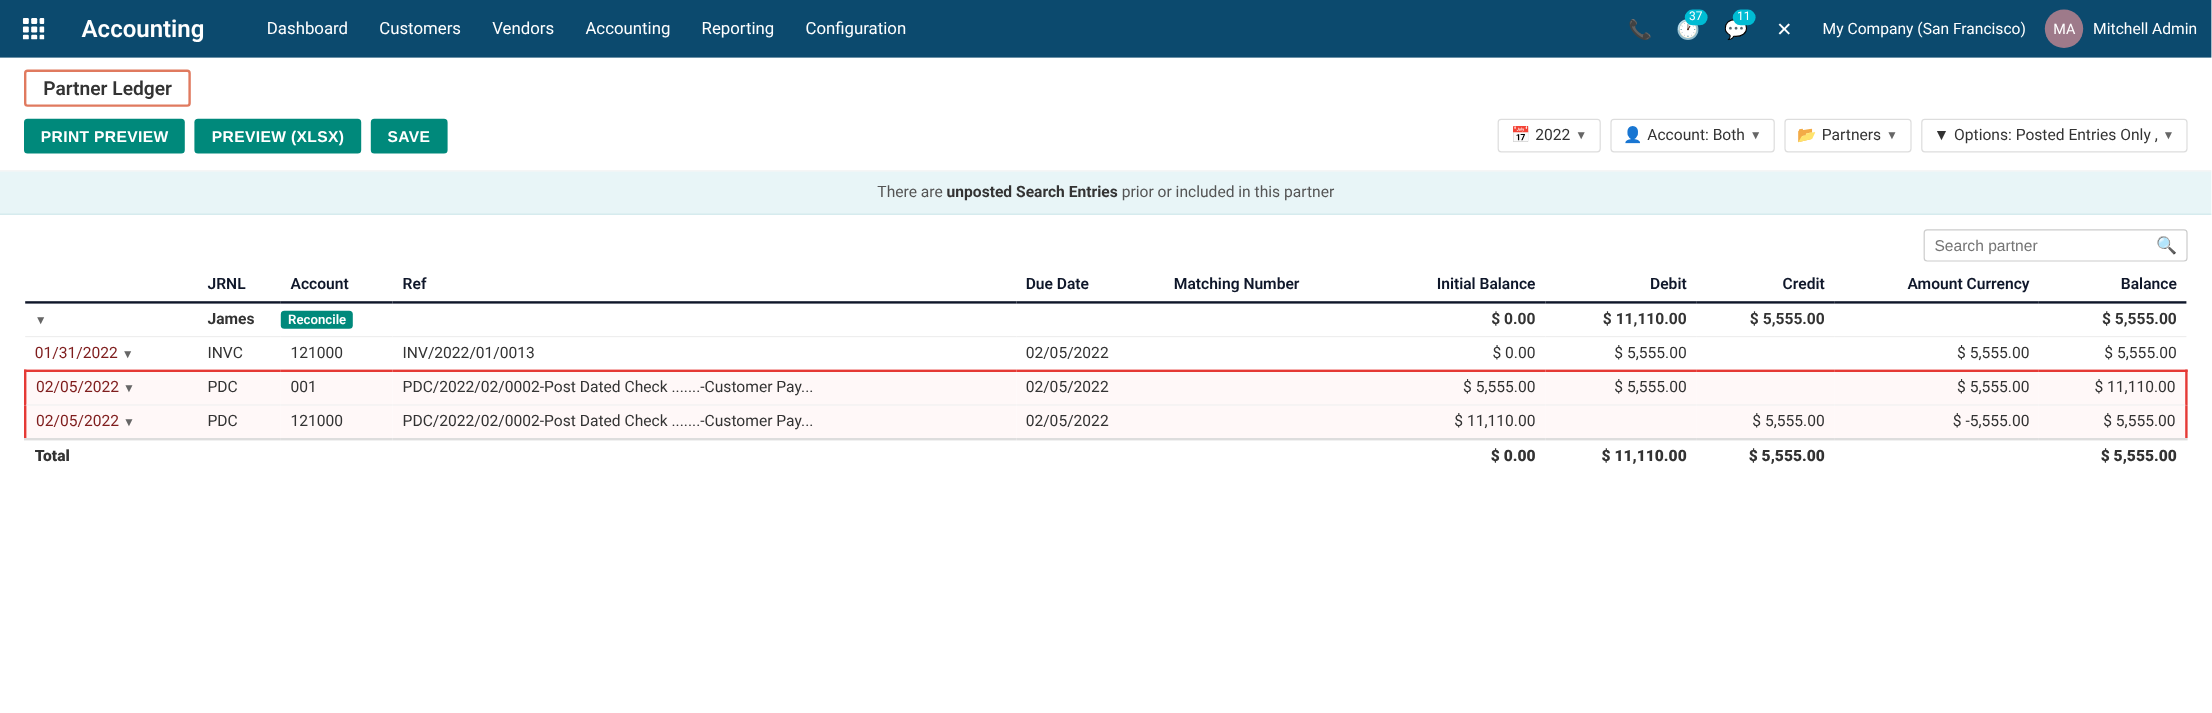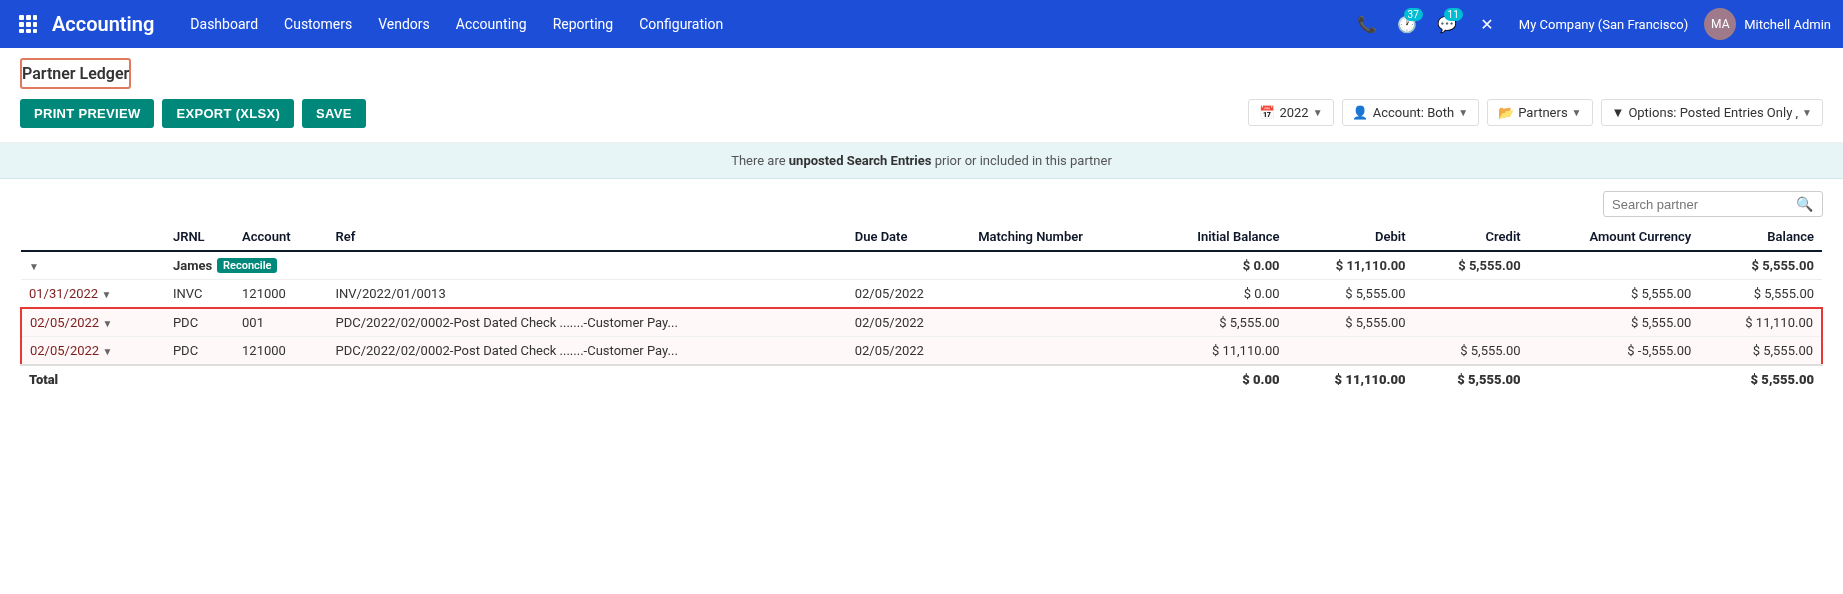--- a/index.html
+++ b/index.html
@@ -1,26 +1,26 @@
 <!DOCTYPE html>
 <html><head>
   <meta charset="utf-8">
   <style>
     * { box-sizing: border-box; margin: 0; padding: 0; }
     body { font-family: -apple-system, BlinkMacSystemFont, 'Segoe UI', Roboto, sans-serif; font-size: 13px; background: #fff; }
 
     
     .top-nav {
-      background: #1d4ed8;
+      background: #0c4a6e;
       color: #fff;
       display: flex;
       align-items: center;
       padding: 0 12px;
       height: 48px;
-      gap: 4px;
+      gap: 20px;
     }
     .nav-grid-icon {
       width: 32px; height: 32px;
       display: flex; align-items: center; justify-content: center;
       cursor: pointer; margin-right: 4px;
     }
     .nav-app-name {
       font-size: 20px; font-weight: 600;
       margin-right: 20px;
       color: #fff;
@@ -60,21 +60,21 @@
 
     
     .page-header {
       padding: 10px 20px 6px 20px;
       border-bottom: 1px solid #eee;
     }
     .page-title-box {
       display: inline-block;
       border: 2px solid #e07a5f;
       border-radius: 3px;
-      padding: 4px 0;
+      padding: 4px 14px;
       font-size: 16px;
       font-weight: 600;
       color: #333;
       margin-bottom: 10px;
     }
     .toolbar {
       display: flex; align-items: center; gap: 8px;
       padding-bottom: 8px;
     }
     .btn-teal {
@@ -162,21 +162,21 @@
       vertical-align: middle;
     }
     tbody td.num { text-align: right; }
 
     .group-row td {
       font-weight: 700;
       background: #fff;
       border-bottom: 1px solid #eee;
     }
     .group-label {
-      display: flex; align-items: center; gap: 5px;
+      display: flex; align-items: center; gap: 22px;
     }
     .reconcile-badge {
       background: #00897B;
       color: #fff;
       border-radius: 3px;
       padding: 1px 6px;
       font-size: 11px;
       font-weight: 600;
     }
     .chevron-down { font-size: 10px; color: #666; }
@@ -246,21 +246,21 @@
     <div class="nav-avatar">MA</div>
     <span style="color:#fff; font-size:13px;">Mitchell Admin</span>
   </div>
 </nav>
 
 <div class="page-header">
   <div class="page-title-box">Partner Ledger</div>
   <div class="toolbar-row">
     <div class="toolbar">
       <button class="btn-teal">PRINT PREVIEW</button>
-      <button class="btn-teal">EXPORT (XLSX)</button>
+      <button class="btn-teal">PREVIEW (XLSX)</button>
       <button class="btn-teal">SAVE</button>
     </div>
     <div class="filters-bar">
       <div class="filter-btn">
         <span>📅</span>
         <span>2022</span>
         <span class="filter-caret">▼</span>
       </div>
       <div class="filter-btn">
         <span>👤</span>

